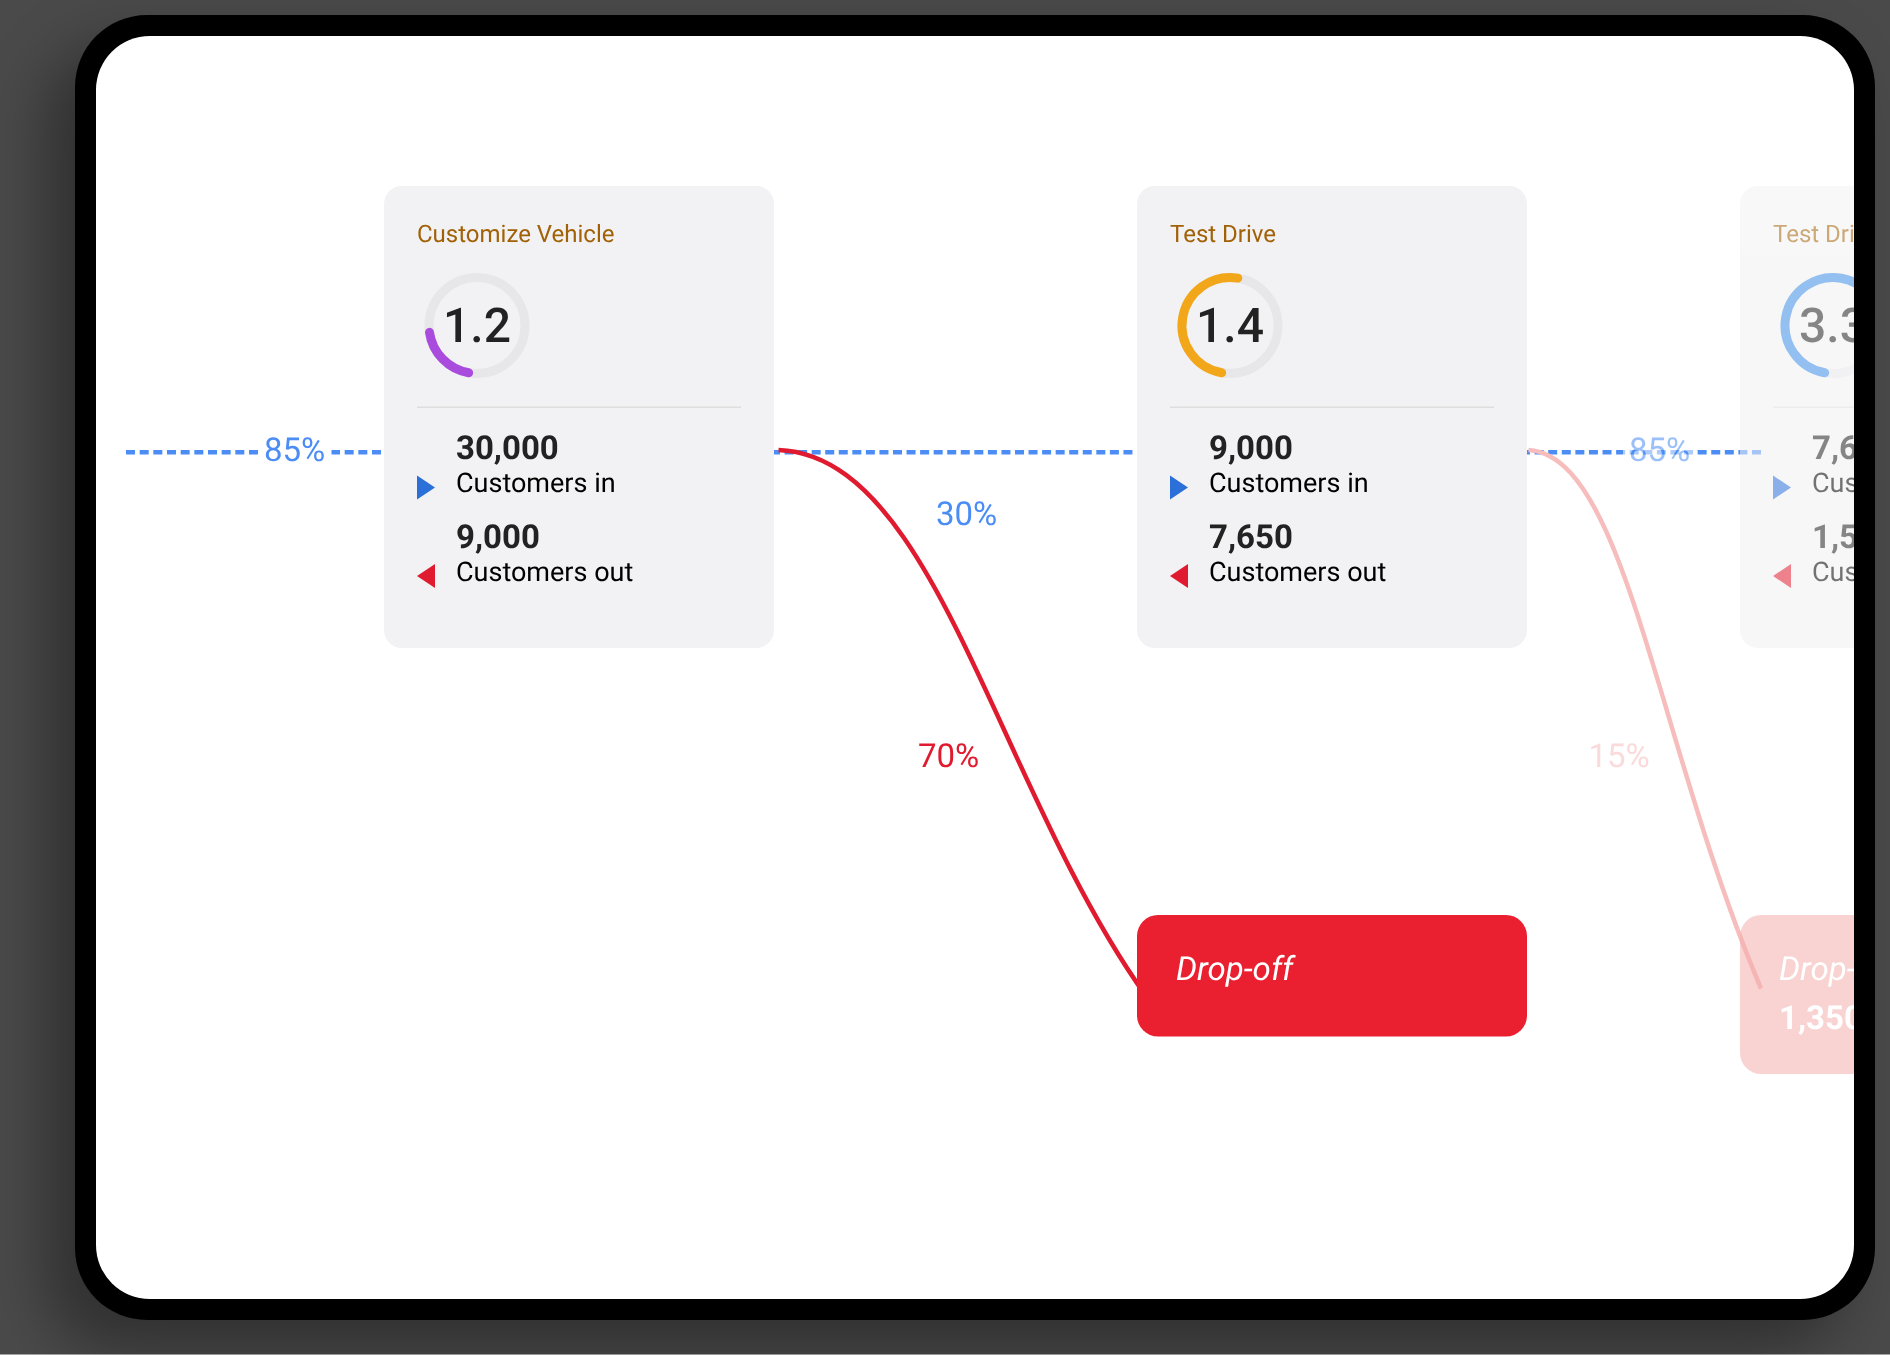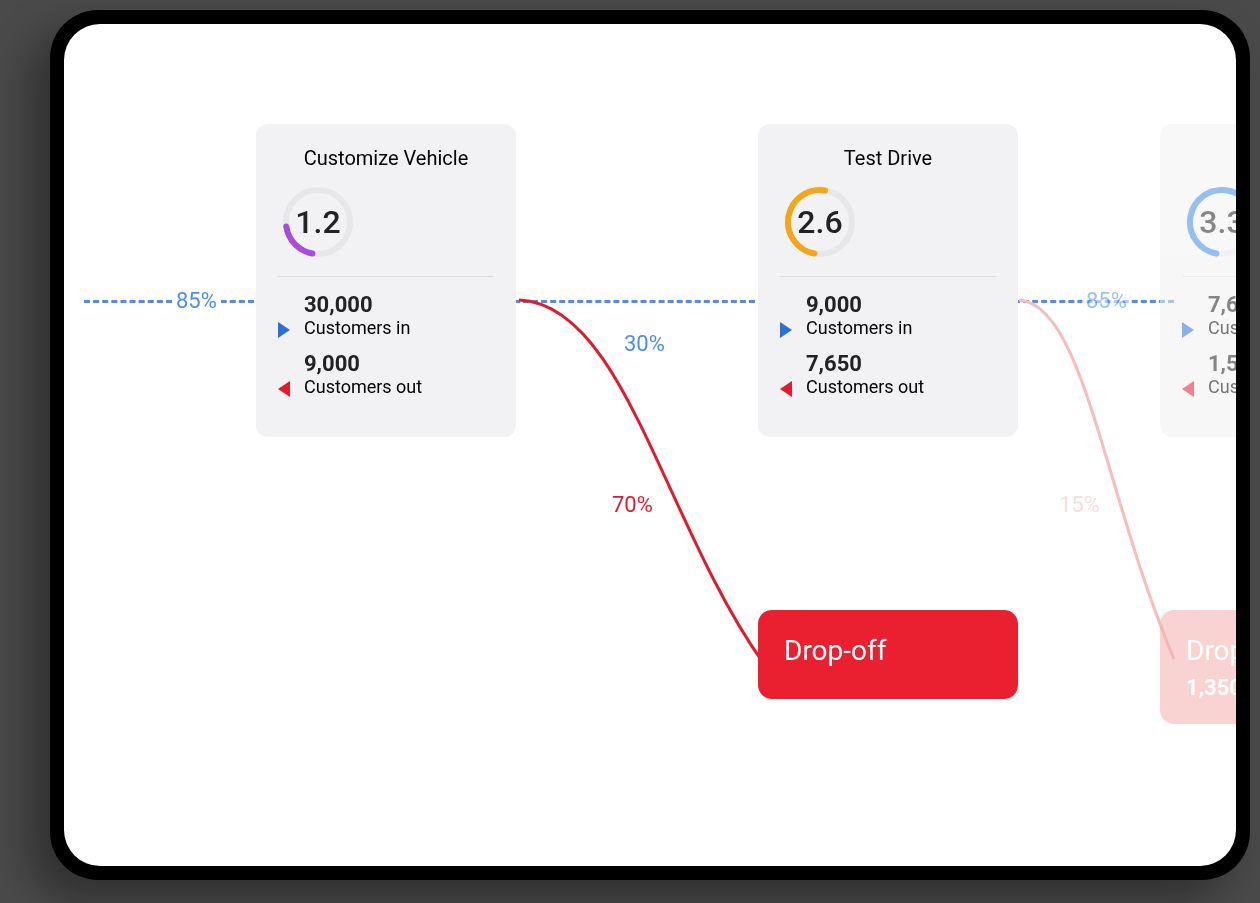--- a/index.html
+++ b/index.html
@@ -39,25 +39,24 @@
   }
   
   .stage-card {
     position: absolute;
     width: 260px;
     background: #f2f2f4;
     border-radius: 12px;
     padding: 22px 22px 26px 22px;
   }
   .stage-title {
-    font-size: 20px;
-    color: #000000;
+    font-size: 16px;
+    color: #a16207;
     margin-bottom: 12px;
     font-weight: 400;
-    text-align: center;
   }
   .gauge-wrap {
     display: flex;
     align-items: center;
     margin-bottom: 14px;
   }
   .gauge {
     position: relative;
     width: 80px;
     height: 80px;
@@ -127,21 +126,21 @@
   .drop-label.faded { color: #f6bdbc; }
   
   .dropoff-card {
     position: absolute;
     border-radius: 14px;
     padding: 24px 26px;
     color: #fff;
   }
   .dropoff-red { background: #ea1f2f; }
   .dropoff-pink { background: #f4b0ae; }
-  .dropoff-title { font-size: 28px; font-weight: 400; margin-bottom: 8px; }
+  .dropoff-title { font-size: 22px; font-weight: 400; margin-bottom: 8px; font-style: italic; }
   .dropoff-count { font-size: 22px; font-weight: 700; }
   .dropoff-unit { font-size: 22px; font-weight: 400; }
   .faded { opacity: 0.55; }
   
   .hconn {
     position: absolute;
     border-top: 3px dashed #4b8df5;
     height: 0;
   }
   
@@ -201,21 +200,21 @@
       </div>
 
       <div class="stage-card" style="left:694px; top:100px;">
         <div class="stage-title">Test Drive</div>
         <div class="gauge-wrap">
           <div class="gauge">
             <svg viewBox="0 0 80 80">
               <circle cx="40" cy="40" r="32" stroke="#e7e7ea" stroke-width="6" fill="none"></circle>
               <circle cx="40" cy="40" r="32" stroke="#f2a71b" stroke-width="6" fill="none" stroke-linecap="round" stroke-dasharray="100 201" transform="rotate(100 40 40)"></circle>
             </svg>
-            <div class="gauge-val">2.6</div>
+            <div class="gauge-val">1.4</div>
           </div>
         </div>
         <div class="divider"></div>
         <div class="metric-row">
           <div class="metric-icon tri-in"></div>
           <div>
             <div class="metric-value">9,000</div>
             <div class="metric-label">Customers in</div>
           </div>
         </div>

